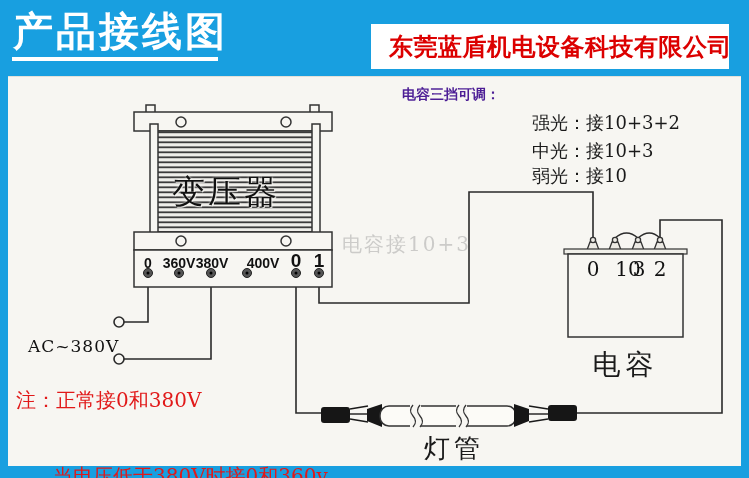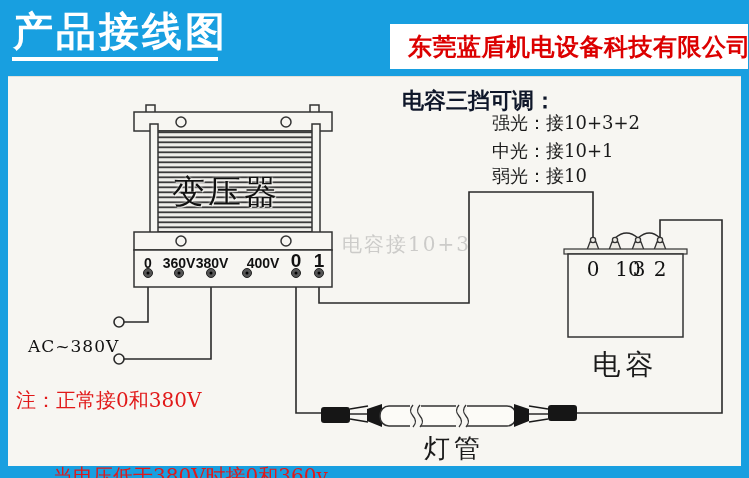--- a/index.html
+++ b/index.html
@@ -9,37 +9,37 @@
     font-family:"Liberation Sans", sans-serif;
   }
   .abs{position:absolute;}
   
   .page-title{
     left:13px;top:4px;color:#ffffff;font-size:40px;font-weight:bold;
     letter-spacing:3px;font-family:"Liberation Sans",sans-serif;
   }
   .title-underline{left:12px;top:57px;width:206px;height:4px;background:#ffffff;}
   .company-box{
-    left:390px;top:24px;width:358px;height:45px;background:#ffffff;
+    left:371px;top:24px;width:358px;height:45px;background:#ffffff;
     display:flex;align-items:center;padding-left:18px;box-sizing:border-box;
   }
   .company-name{
     color:#dc0000;font-size:24px;font-weight:bold;letter-spacing:0.5px;
     font-family:"Liberation Sans",sans-serif;white-space:nowrap;
   }
   
   .panel{
     left:8px;top:76px;width:733px;height:390px;background:#f7f6f2;
     border-top:1px solid #e3e1da;box-sizing:border-box;
   }
   svg.diagram{left:0;top:0;width:749px;height:478px;pointer-events:none;}
   
   .cjk{font-family:"DejaVu Serif","Liberation Serif",serif;color:#1a1a1a;white-space:nowrap;}
-  .cap-title{left:402px;top:86px;font-size:22px;font-weight:bold;color:#0f172a;}
-  .mode{font-size:18px;}
+  .cap-title{left:402px;top:86px;font-size:14px;font-weight:bold;color:#4c1d95;}
+  .mode{font-size:18px;margin-left:40px;}
   .mode-strong{left:492px;top:111px;}
   .mode-medium{left:492px;top:139px;}
   .mode-weak{left:492px;top:164px;}
   .transformer-label{
     left:152px;top:170px;width:148px;text-align:center;font-size:33px;letter-spacing:3px;
     color:#111;text-shadow:0 0 3px rgba(247,246,242,.95), 1px 1px 0 rgba(247,246,242,.8);
   }
   .term{transform:translateX(-50%);font-weight:bold;color:#111;font-size:14px;top:255px;
         font-family:"Liberation Sans",sans-serif;}
   .term-big{font-size:19px;top:250px;}
@@ -154,21 +154,21 @@
       <line x1="529" y1="406" x2="548" y2="409"></line>
         <line x1="529" y1="414" x2="548" y2="414"></line>
         <line x1="529" y1="422" x2="548" y2="419"></line>
     </g>
     <rect x="548" y="405" width="29" height="16" rx="3" fill="#161616"></rect>
   </g>
 </svg>
 
 <div class="abs cjk cap-title">电容三挡可调：</div>
 <div class="abs cjk mode mode-strong">强光：接10+3+2</div>
-<div class="abs cjk mode mode-medium">中光：接10+1</div>
+<div class="abs cjk mode mode-medium">中光：接10+3</div>
 <div class="abs cjk mode mode-weak">弱光：接10</div>
 
 <div class="abs cjk transformer-label">变压器</div>
 <span class="abs term" style="left:148px;">0</span>
 <span class="abs term" style="left:179px;">360V</span>
 <span class="abs term" style="left:212px;">380V</span>
 <span class="abs term" style="left:263px;">400V</span>
 <span class="abs term term-big" style="left:296px;">0</span>
 <span class="abs term term-big" style="left:319px;">1</span>
 

